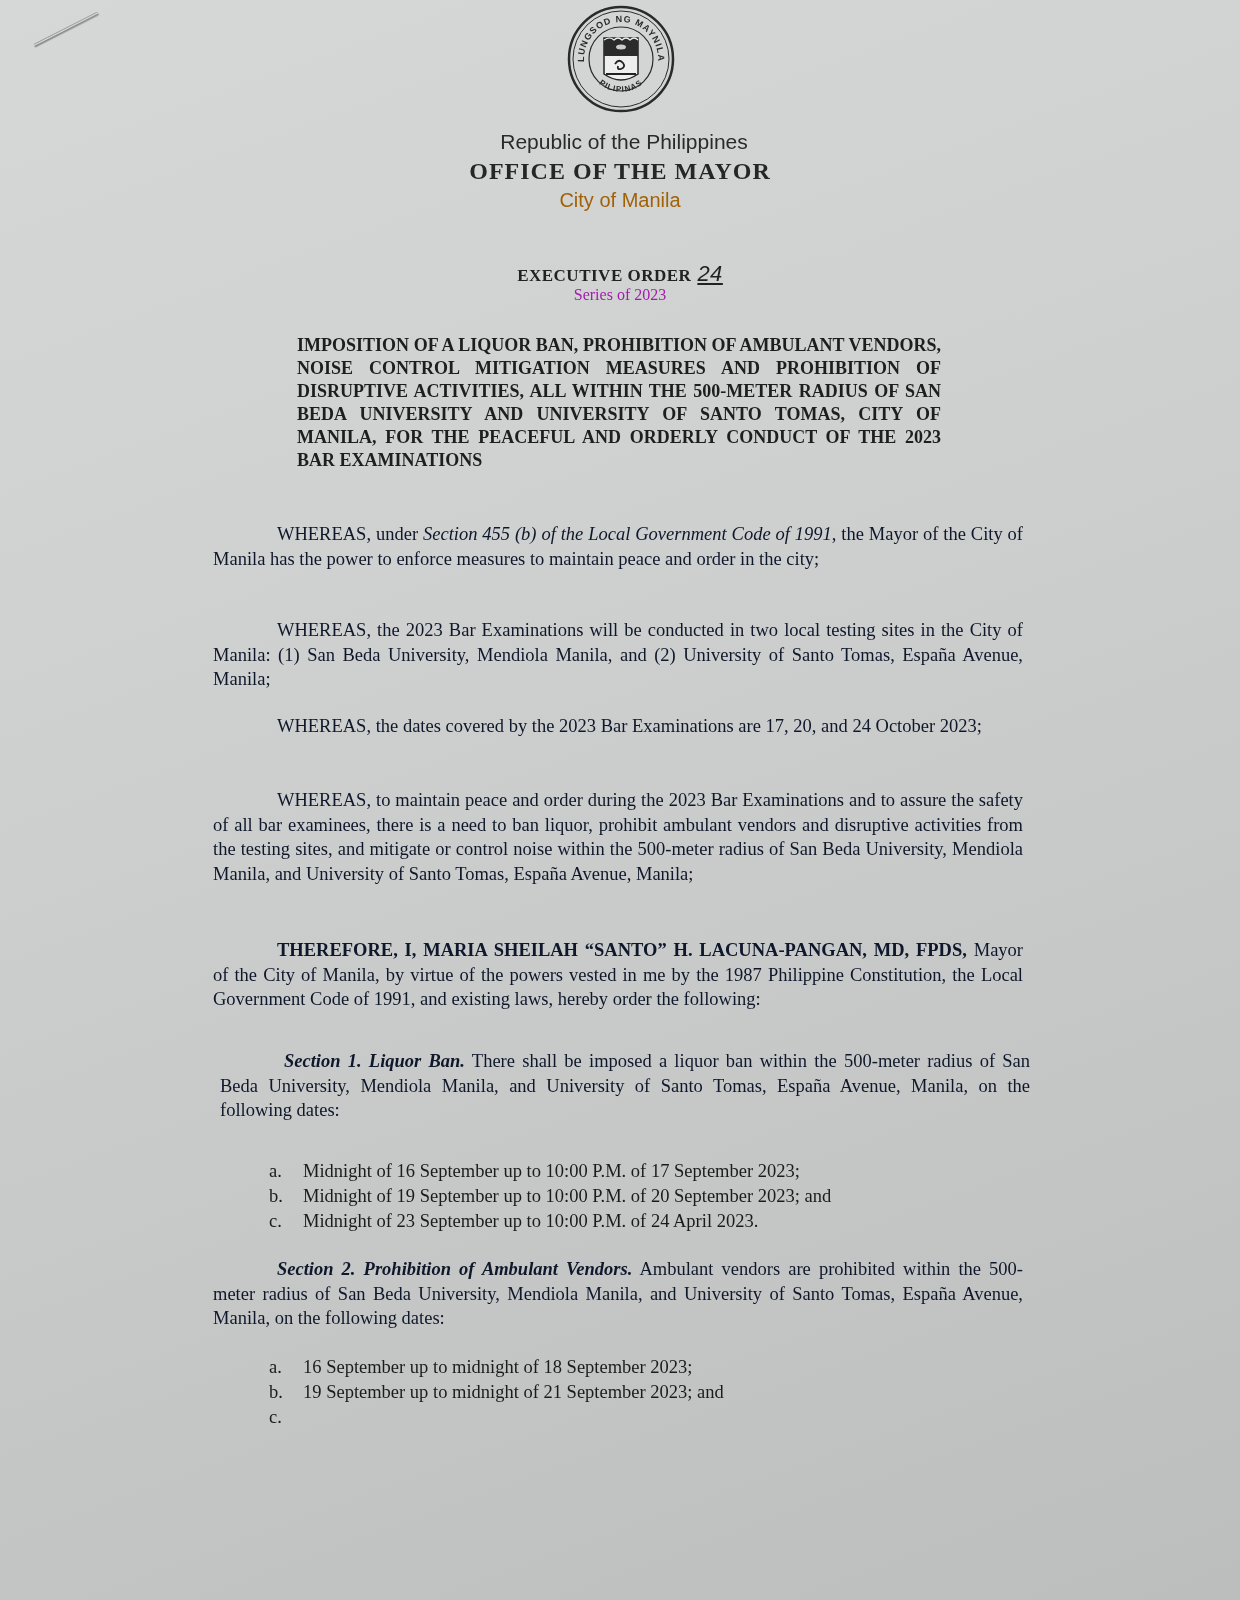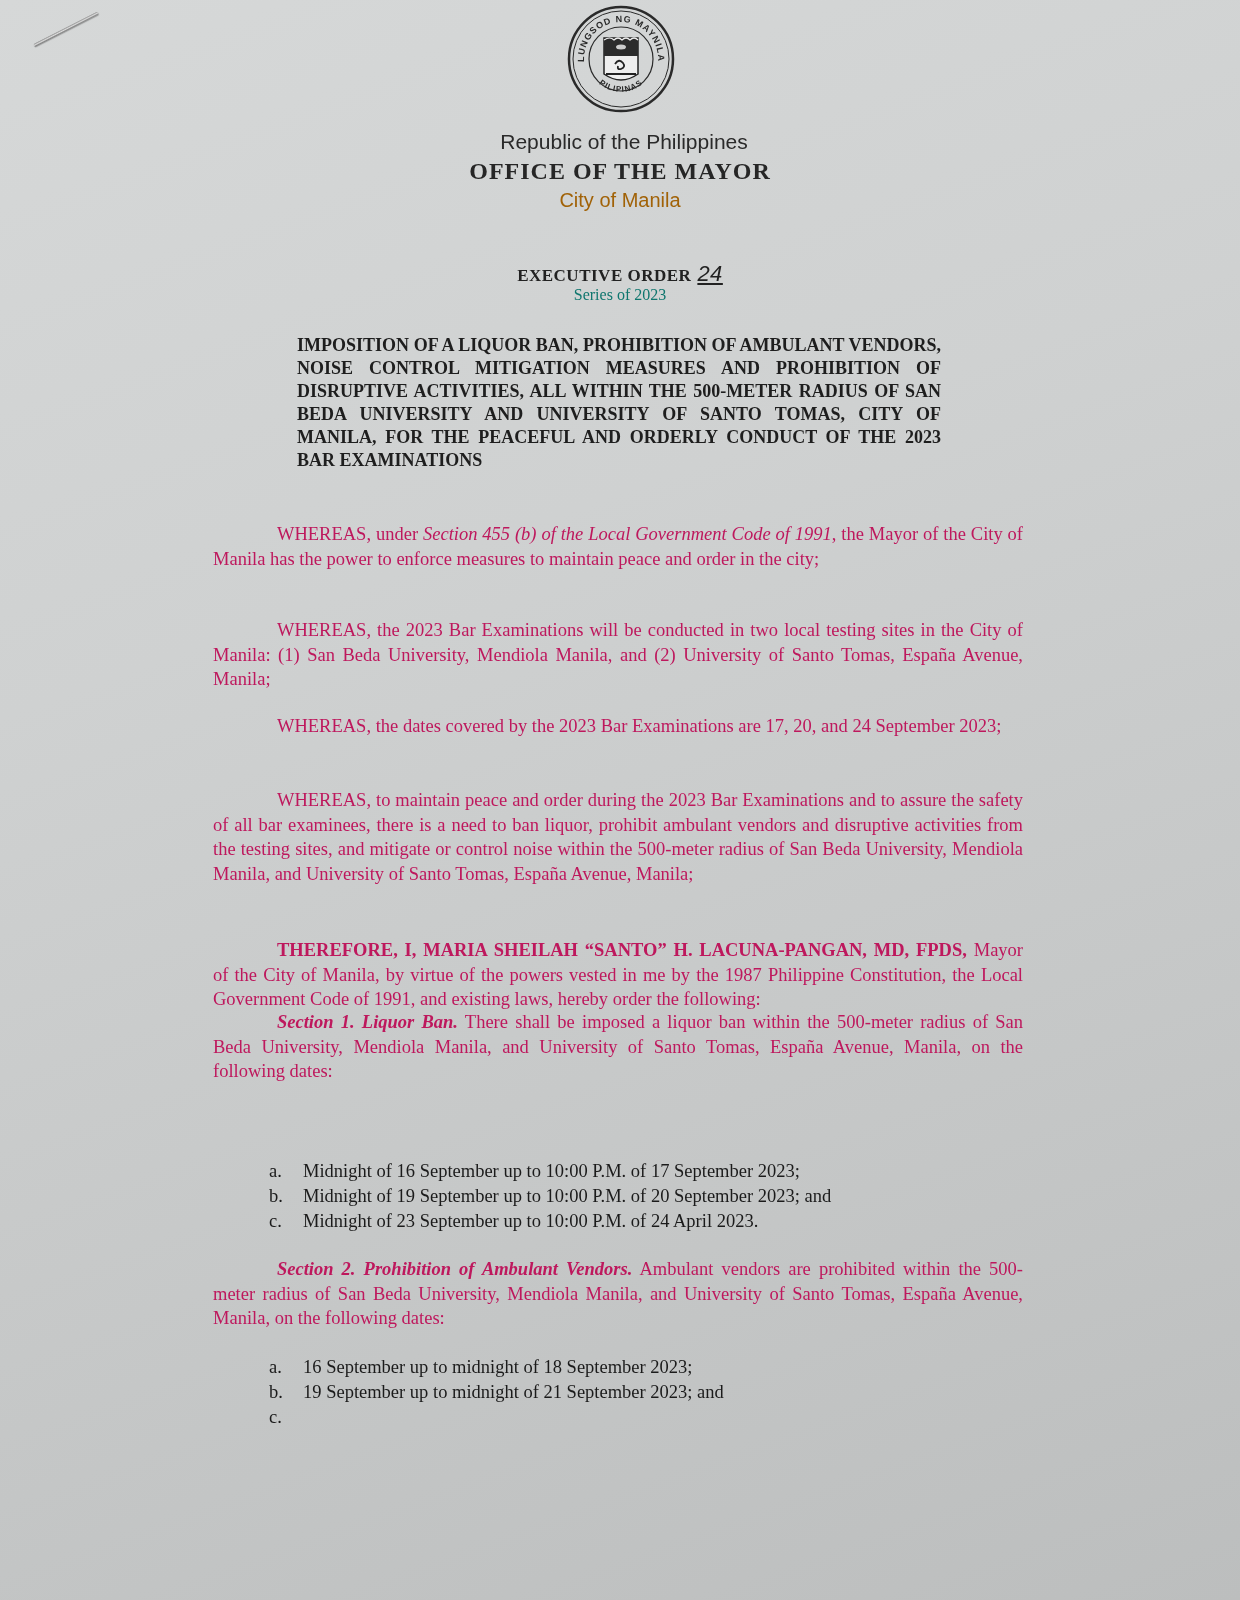--- a/index.html
+++ b/index.html
@@ -79,21 +79,21 @@
     .eo .eo-num {
       font-family: "Liberation Sans", sans-serif;
       font-style: italic;
       font-weight: normal;
       font-size: 22px;
       text-decoration: underline;
       margin-left: 6px;
     }
     .eo .series {
       font-size: 16px;
-      color: #0f766e;
+      color: #a21caf;
       line-height: 18px;
     }
     .title-block {
       position: absolute;
       left: 297px;
       top: 334px;
       width: 644px;
       font-weight: bold;
       font-size: 18px;
       line-height: 23px;
@@ -101,21 +101,21 @@
       text-align-last: left;
       color: #1e1e1e;
     }
     .body {
       position: absolute;
       left: 213px;
       width: 810px;
       font-size: 18.5px;
       line-height: 24.5px;
       text-align: justify;
-      color: #be185d;
+      color: #0f172a;
     }
     .para {
       text-indent: 64px;
       margin: 0;
     }
     .b { font-weight: bold; }
     .i { font-style: italic; }
     .list {
       position: absolute;
       left: 269px;
@@ -176,32 +176,32 @@
 
 <div class="body" style="top: 522px;">
   <p class="para"><span>WHEREAS, under </span><span class="i">Section 455 (b) of the Local Government Code of 1991</span><span>, the Mayor of the City of Manila has the power to enforce measures to maintain peace and order in the city;</span></p>
 </div>
 
 <div class="body" style="top: 618px;">
   <p class="para">WHEREAS, the 2023 Bar Examinations will be conducted in two local testing sites in the City of Manila: (1) San Beda University, Mendiola Manila, and (2) University of Santo Tomas, España Avenue, Manila;</p>
 </div>
 
 <div class="body" style="top: 714px;">
-  <p class="para">WHEREAS, the dates covered by the 2023 Bar Examinations are 17, 20, and 24 September 2023;</p>
+  <p class="para">WHEREAS, the dates covered by the 2023 Bar Examinations are 17, 20, and 24 October 2023;</p>
 </div>
 
 <div class="body" style="top: 788px;">
   <p class="para">WHEREAS, to maintain peace and order during the 2023 Bar Examinations and to assure the safety of all bar examinees, there is a need to ban liquor, prohibit ambulant vendors and disruptive activities from the testing sites, and mitigate or control noise within the 500-meter radius of San Beda University, Mendiola Manila, and University of Santo Tomas, España Avenue, Manila;</p>
 </div>
 
 <div class="body" style="top: 938px;">
   <p class="para"><span class="b">THEREFORE, I, MARIA SHEILAH “SANTO” H. LACUNA-PANGAN, MD, FPDS,</span><span> Mayor of the City of Manila, by virtue of the powers vested in me by the 1987 Philippine Constitution, the Local Government Code of 1991, and existing laws, hereby order the following:</span></p>
 </div>
 
-<div class="body" style="top: 1010px;">
+<div class="body" style="top: 1049px; margin-left: 7px;">
   <p class="para"><span class="b i">Section 1. Liquor Ban.</span><span> There shall be imposed a liquor ban within the 500-meter radius of San Beda University, Mendiola Manila, and University of Santo Tomas, España Avenue, Manila, on the following dates:</span></p>
 </div>
 
 <div class="list" style="top: 1159px;">
   <div class="li">
       <span class="marker">a.</span>
       <span>Midnight of 16 September up to 10:00 P.M. of 17 September 2023;</span>
     </div>
   <div class="li">
       <span class="marker">b.</span>

